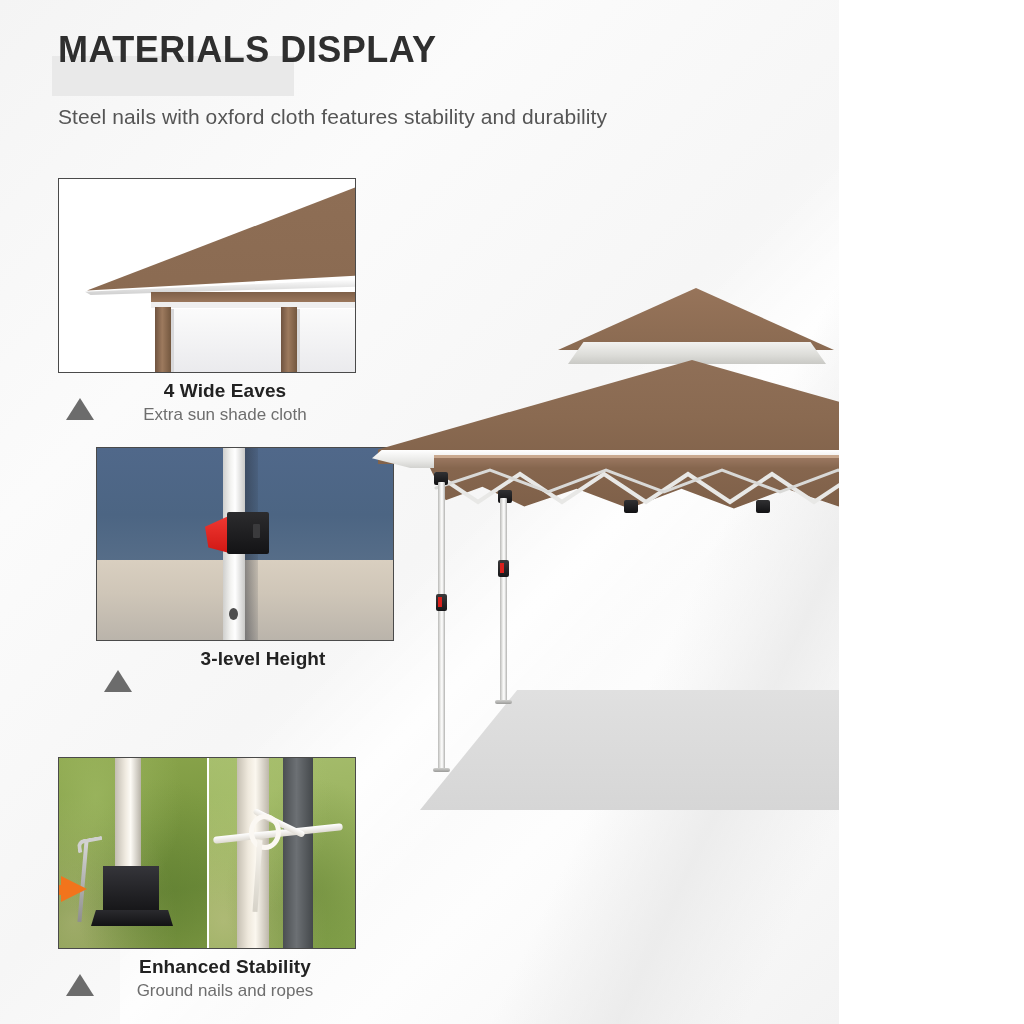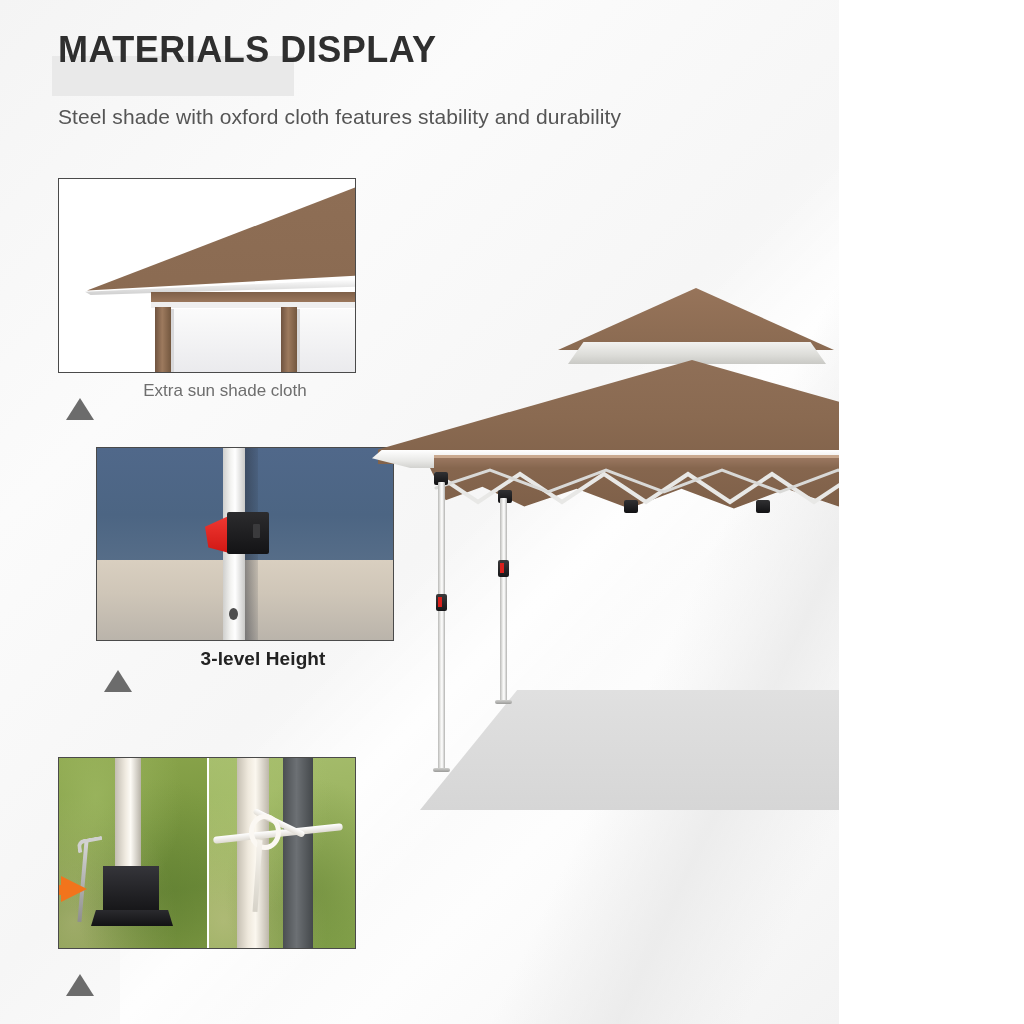--- a/index.html
+++ b/index.html
@@ -207,36 +207,37 @@
 
 <div class="page">
 
   <div class="bg-streak streak-a"></div>
   <div class="bg-streak streak-b"></div>
 
   <div class="title-wrap">
     <div class="title-hl"></div>
     <div class="title">MATERIALS DISPLAY</div>
   </div>
-  <div class="subtitle">Steel shade with oxford cloth features stability and durability</div>
+  <div class="subtitle">Steel nails with oxford cloth features stability and durability</div>
 
   <div class="feature" style="top:178px;">
     <div class="thumb" id="thumb1">
       <div class="eave-roof"></div>
       <div class="eave-lip"></div>
       <div class="eave-band"></div>
       <div class="eave-band2"></div>
       <div class="eave-post" style="left:96px;"></div>
       <div class="eave-mesh" style="left:112px;width:110px;"></div>
       <div class="eave-post" style="left:222px;"></div>
       <div class="eave-mesh" style="left:238px;width:70px;"></div>
     </div>
     <div class="caption">
       <div class="tri"></div>
       <div class="cap-text">
+        <div class="cap-title">4 Wide Eaves</div>
         <div class="cap-sub">Extra sun shade cloth</div>
       </div>
     </div>
   </div>
 
   <div class="feature" style="top:447px;margin-left:38px;">
     <div class="thumb" id="thumb2">
       <div class="sky"></div>
       <div class="ground"></div>
       <div class="pole2-shadow"></div>
@@ -271,20 +272,24 @@
         <div class="pole3b"></div>
         <div class="pole3c"></div>
         <div class="rope"></div>
         <div class="rope2"></div>
         <div class="rope-knot"></div>
         <div class="rope-tail"></div>
       </div>
     </div>
     <div class="caption">
       <div class="tri"></div>
+      <div class="cap-text">
+        <div class="cap-title">Enhanced Stability</div>
+        <div class="cap-sub">Ground nails and ropes</div>
+      </div>
     </div>
   </div>
 
   <div class="hero">
     <div class="hero-ground"></div>
 
     <div class="canopy-top"></div>
     <div class="vent"></div>
     <div class="canopy-main"></div>
     <div class="canopy-edge"></div>

